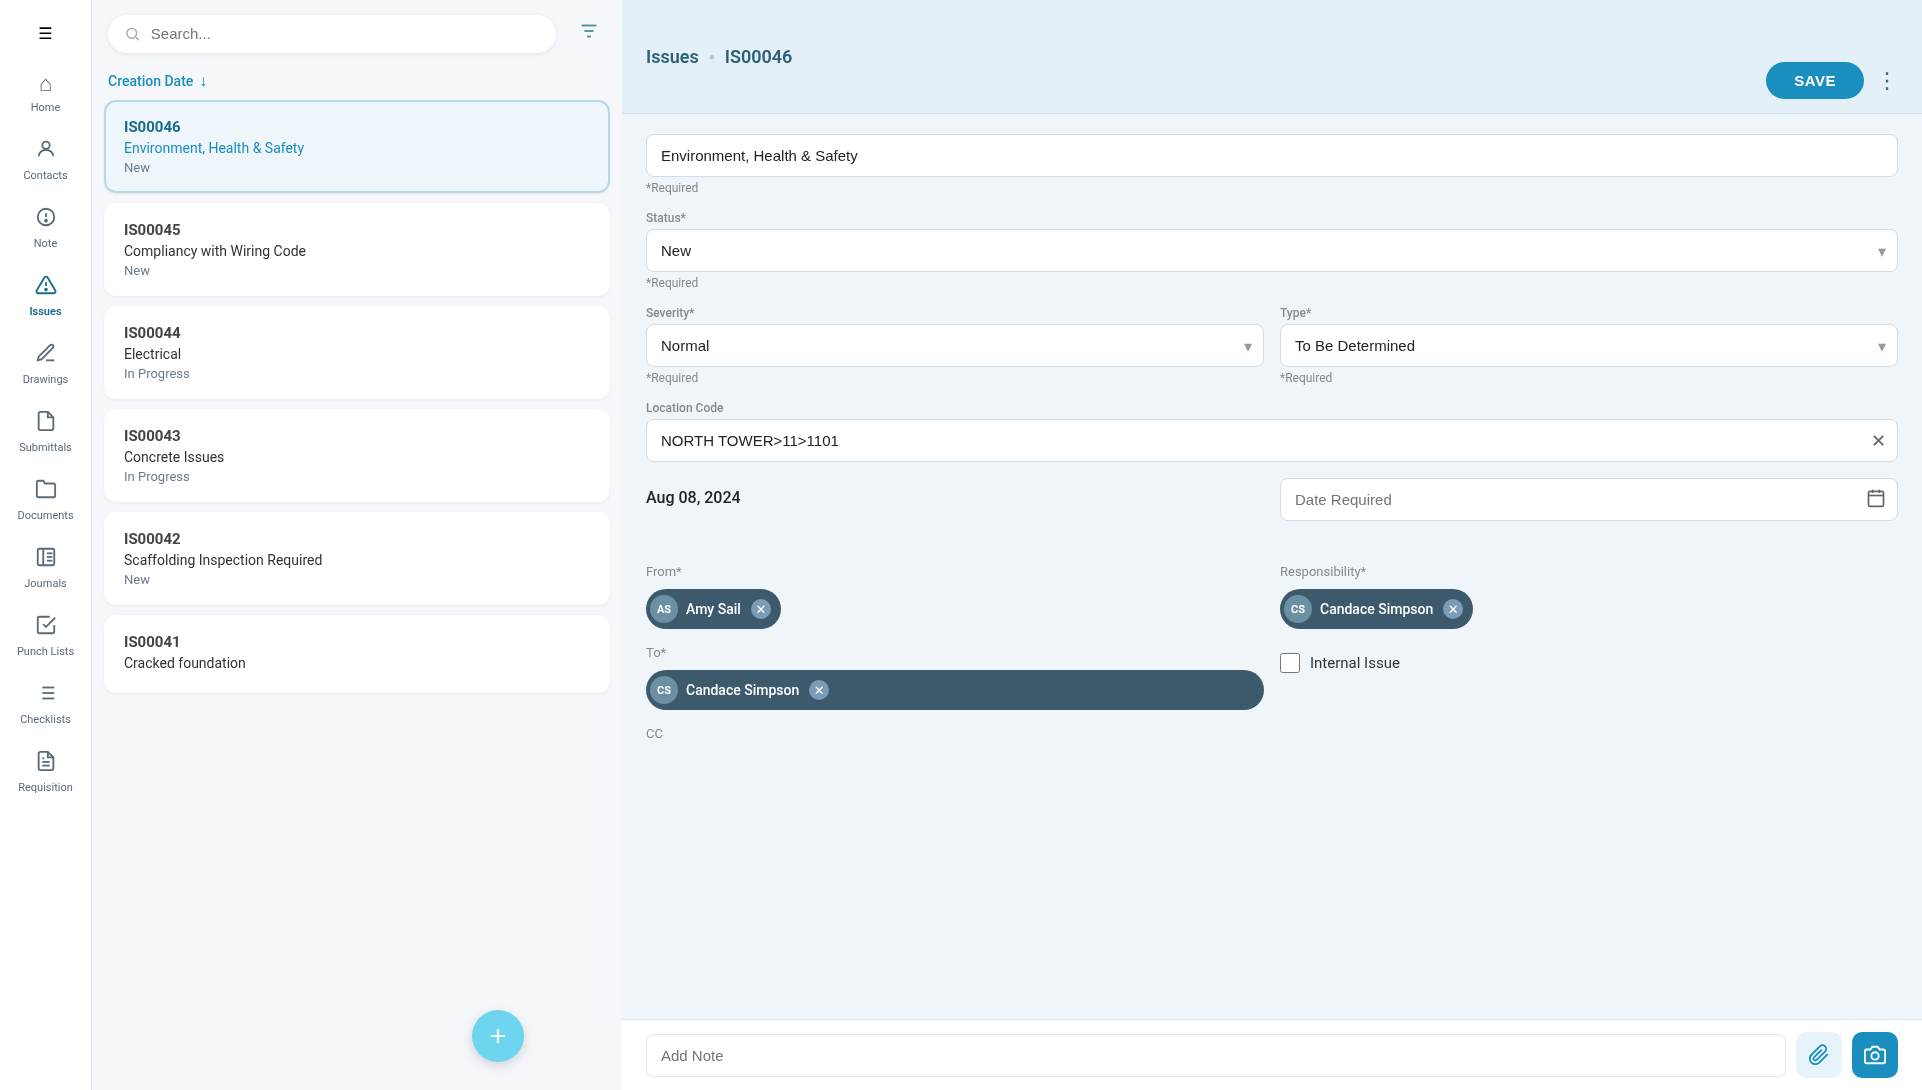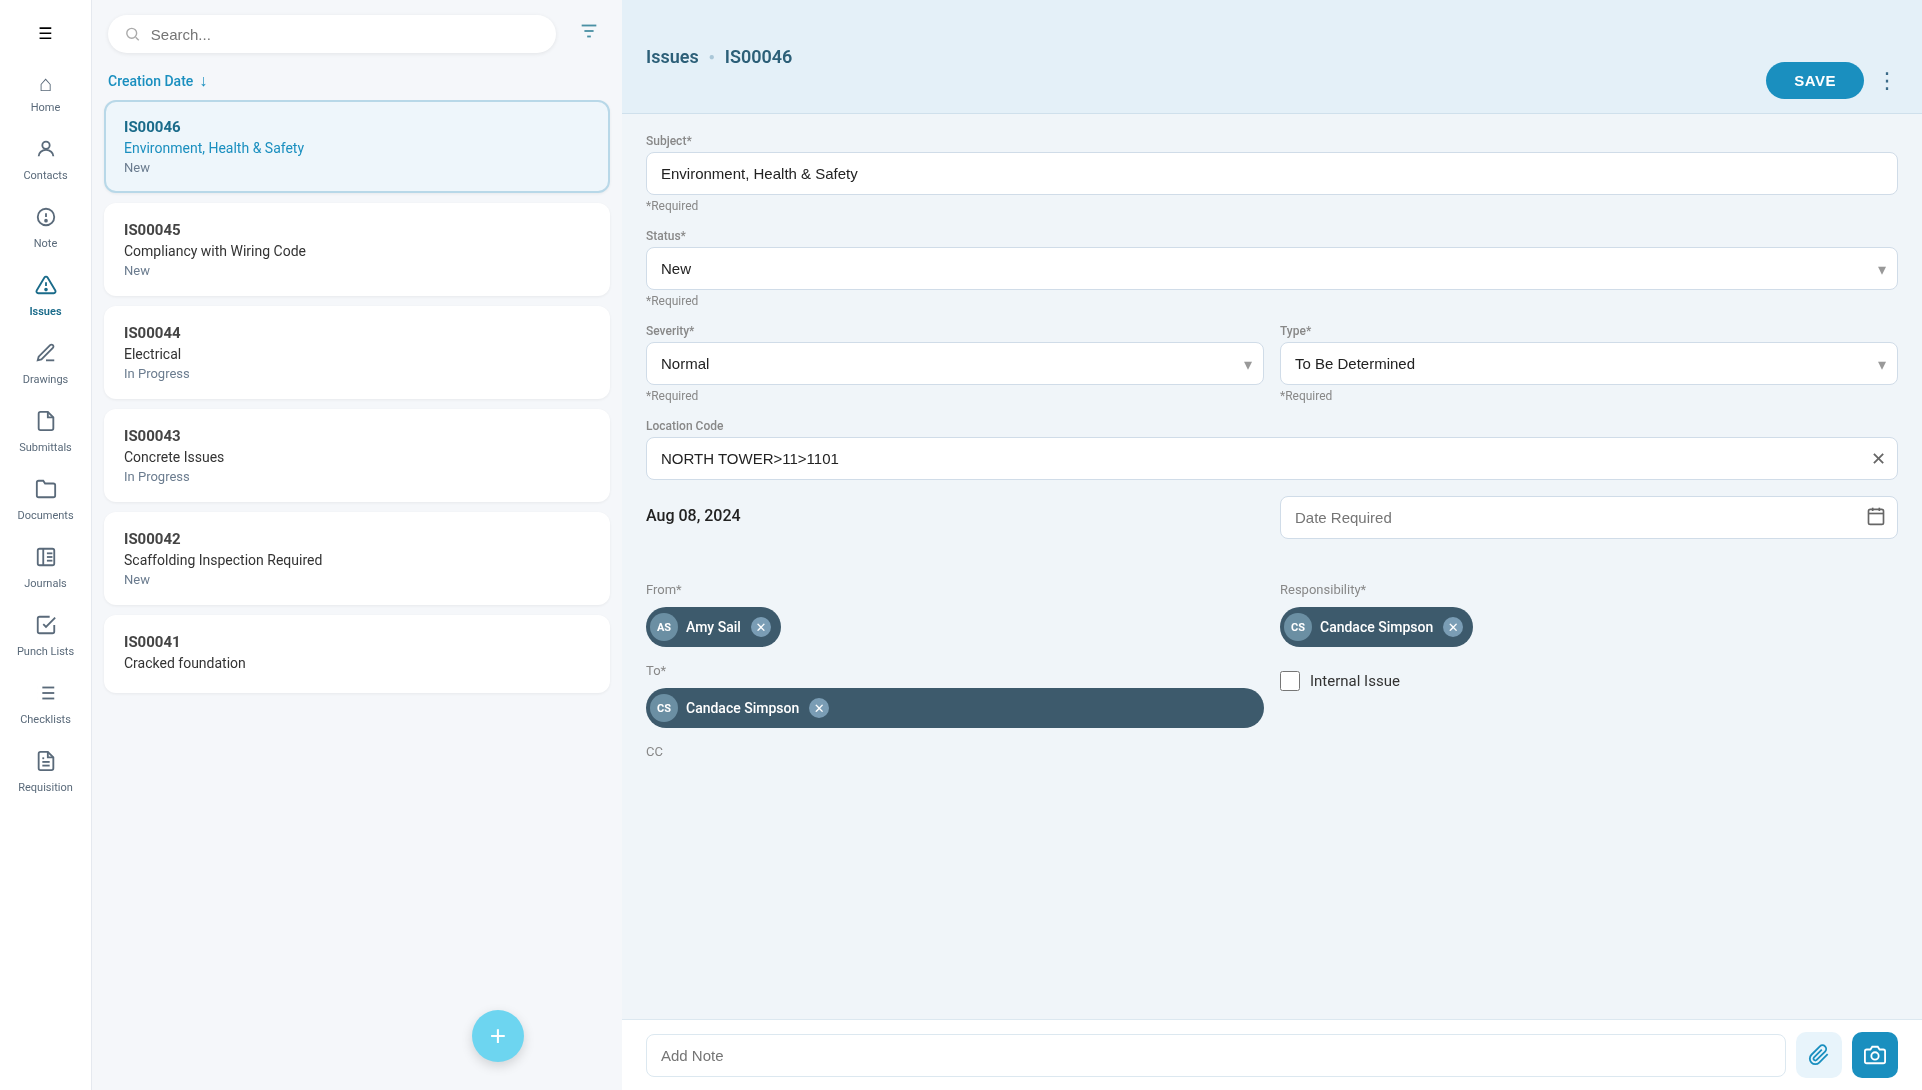--- a/index.html
+++ b/index.html
@@ -45,21 +45,21 @@
     .list-panel {
       width: 530px;
       background: #f5f7fa;
       display: flex;
       flex-direction: column;
       flex-shrink: 0;
       overflow: hidden;
     }
     .search-bar {
       display: flex;
-      align-items: flex-end;
+      align-items: center;
       gap: 16px;
       padding: 14px 16px;
     }
     .search-input-wrap {
       flex: 1;
       display: flex;
       align-items: center;
       background: #fff;
       border-radius: 24px;
       padding: 10px 16px;
@@ -616,21 +616,20 @@
       <button class="save-btn">SAVE</button>
       <button class="more-btn">
         <span>⋮</span>
       </button>
     </div>
   </div>
 
   <div class="detail-body">
 
     <div class="field-group">
-      <div class="field-label">Subject*</div>
       <input class="field-input" type="text" value="Environment, Health &amp; Safety" style="">
       <div class="field-required-note">*Required</div>
     </div>
 
     <div class="field-group">
       <div class="field-label">Status*</div>
       <div class="select-wrap">
         <select>
           <option>New</option>
           <option>In Progress</option>

